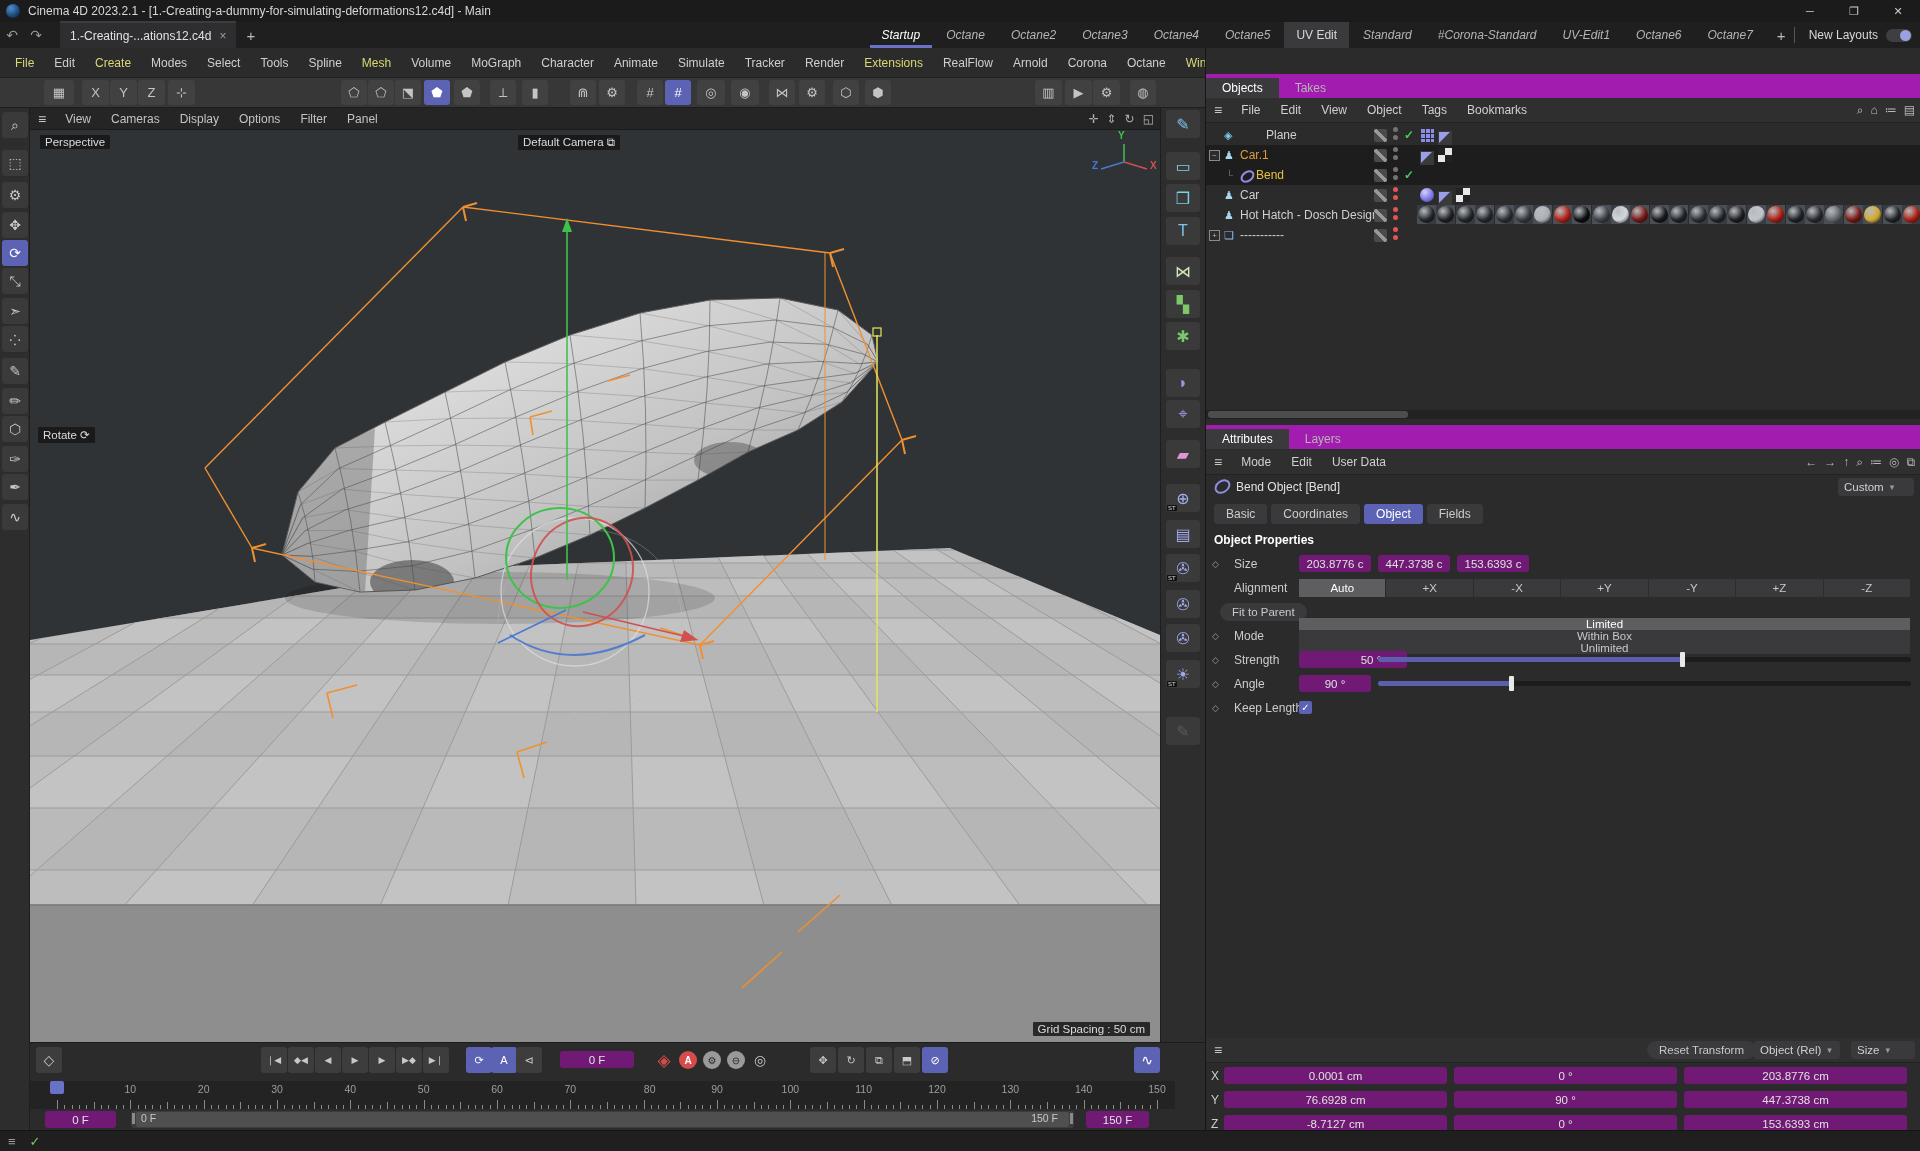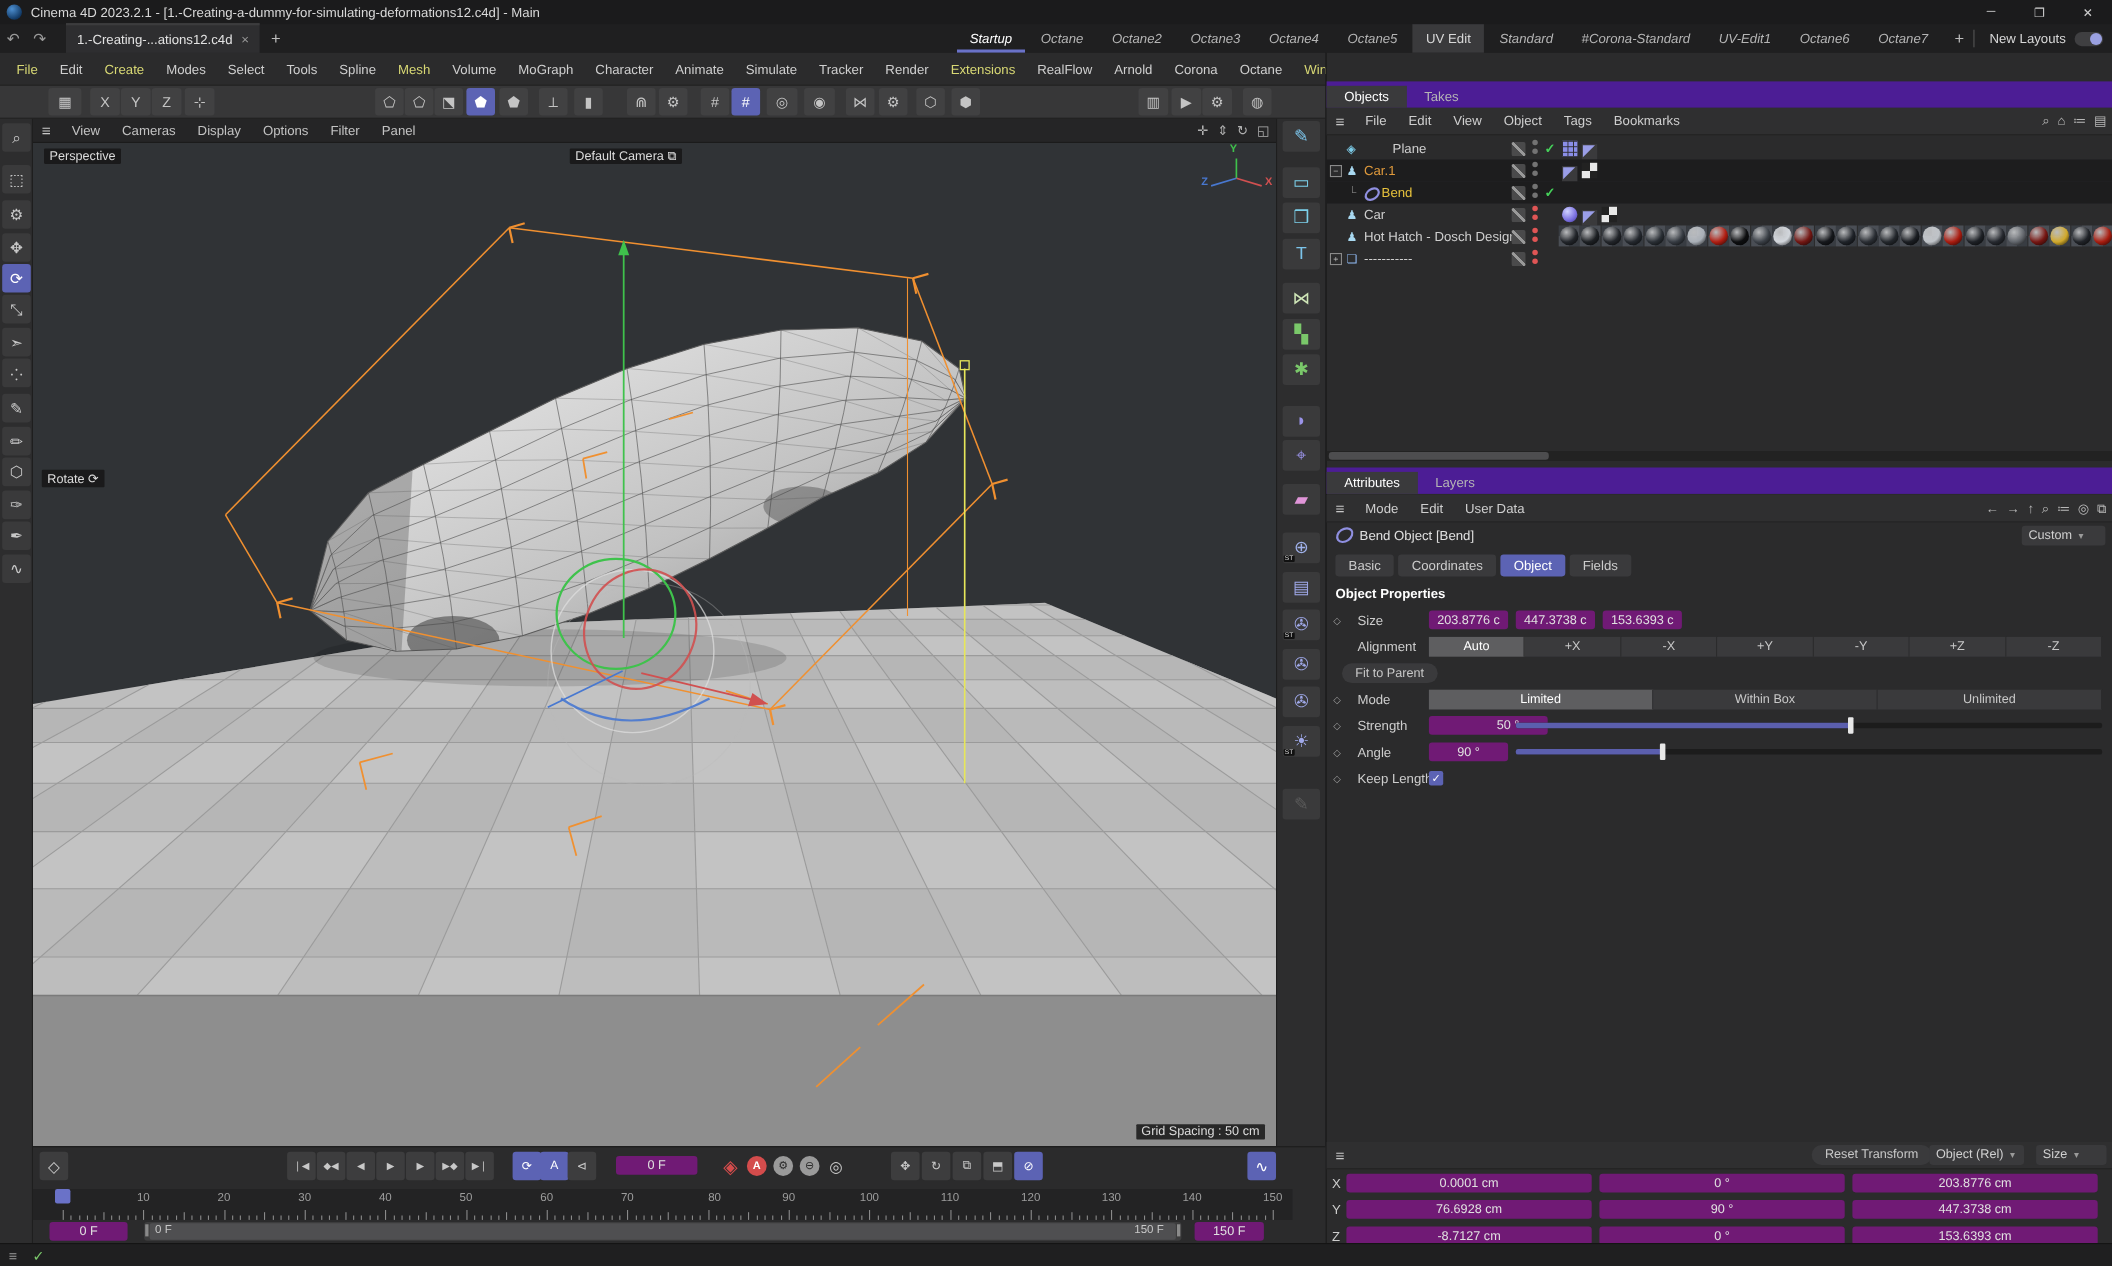--- a/index.html
+++ b/index.html
@@ -49,21 +49,21 @@
   
   .vpmenu{left:30px;top:108px;width:1130px;height:22px;background:#252526;display:flex;align-items:center;gap:2px;
           border-bottom:1px solid #1b1b1b;box-sizing:border-box;}
   .vpmenu .menuitem{color:#c3c3c3;}
   .vpcorner{position:absolute;right:6px;display:flex;gap:8px;color:#b0b0b0;font-size:12px;}
   .canvas{left:30px;top:130px;width:1130px;height:912px;background:#303336;}
   .vplabel{position:absolute;background:rgba(22,22,22,.85);color:#dcdcdc;padding:1px 5px;font-size:11.5px;border-radius:1px;}
   .axis-letter{position:absolute;font-size:10px;font-weight:bold;}
   
   .rpanel{left:1205px;top:48px;width:715px;height:1082px;background:#2b2b2c;border-left:1px solid #161616;box-sizing:border-box;}
-  .ptabs{position:absolute;left:0;width:715px;height:24px;background:#4c1d95;display:flex;align-items:flex-end;}
+  .ptabs{position:absolute;left:0;width:715px;height:24px;background:#a21caf;display:flex;align-items:flex-end;}
   .ptab{padding:3px 16px;color:#b5b5b5;}
   .ptab.active{background:#3a3a3c;color:#fff;}
   .pmenu{position:absolute;left:0;width:715px;height:24px;background:#2f2f30;display:flex;align-items:center;gap:2px;
          border-bottom:1px solid #222;}
   .hambtn{color:#c8c8c8;padding:0 8px;font-size:14px;}
   .hdricons{position:absolute;right:6px;display:flex;gap:7px;color:#b8b8b8;font-size:12px;}
   .treerow{position:absolute;left:0;width:715px;height:20px;display:flex;align-items:center;}
   .treerow.selected{background:#1d1d1e;}
   .expander{position:absolute;left:3px;width:9px;height:9px;border:1px solid #8a8a8a;color:#bbb;font-size:8px;
             display:flex;align-items:center;justify-content:center;background:#2b2b2c;}
@@ -742,21 +742,21 @@
           <span class="optbtn">+Z</span>
           <span class="optbtn">-Z</span>
         </span>
     </div>
     <div class="prow" style="top:553px;">
       <span class="pill" style="left:14px;">Fit to Parent</span>
     </div>
     <div class="prow" style="top:577px;">
       <span class="diamond">◇</span>
       <span class="plabel">Mode</span>
-      <span id="modeopts" style="position:absolute;left:93px;width:612px;display:flex;">
+      <span id="modeopts" style="position:absolute;left:93px;width:612px;display:flex;flex-direction:column;">
           <span class="optbtn active">Limited</span>
           <span class="optbtn">Within Box</span>
           <span class="optbtn">Unlimited</span>
         </span>
     </div>
     <div class="prow" style="top:601px;">
       <span class="diamond">◇</span>
       <span class="plabel">Strength</span>
       <span class="field" style="left:93px;width:72px;padding-left:36px;">50 °</span>
       <span class="slider" style="left:172px;width:533px;" id="strengthslider">

